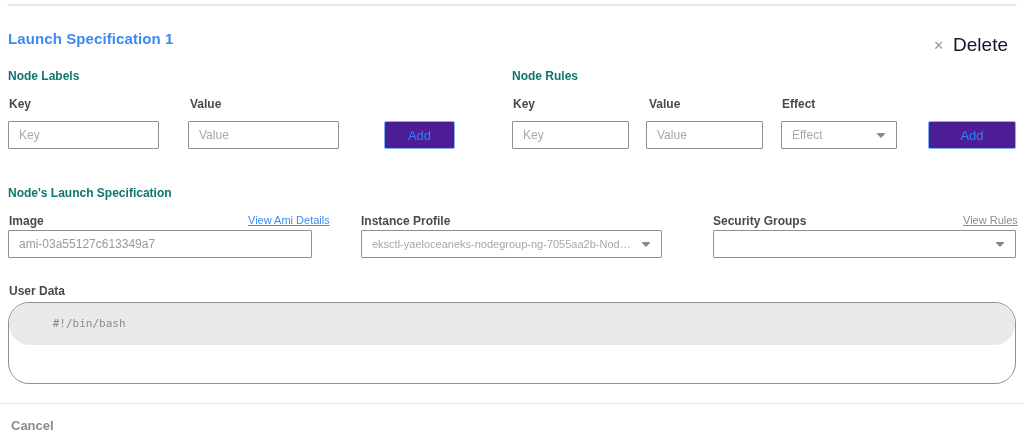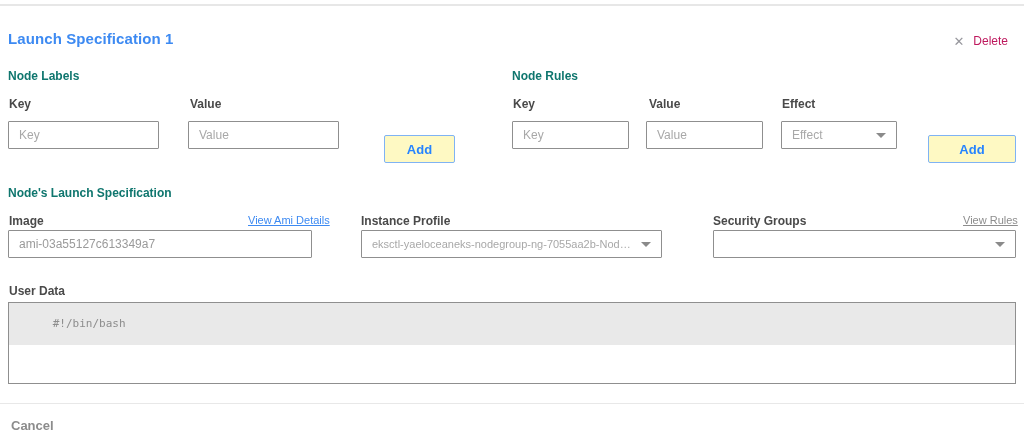--- a/index.html
+++ b/index.html
@@ -1,15 +1,15 @@
 <!DOCTYPE html>
 <html><head>
 <meta charset="utf-8">
 <style>
-  * { margin: 0; padding: 0; box-sizing: border-box; }
+  * { margin: 0; padding: 0; box-sizing: border-box; border-radius: 21px; }
   html, body { background: #ffffff; }
   body {
     font-family: "Liberation Sans", sans-serif;
     width: 1024px; height: 444px;
     position: relative; overflow: hidden;
     color: #4a4a4a;
   }
   .stage { position: absolute; top: 0; left: 0; width: 1024px; height: 444px; }
 
   .top-rule { position: absolute; top: 4px; left: 0; width: 1024px; height: 2px; background: #e7e7e7; }
@@ -17,42 +17,42 @@
   .page-title {
     position: absolute; left: 8px; top: 30px;
     font-size: 15px; font-weight: 700; color: #3d8af2; letter-spacing: .1px;
   }
 
   .delete-wrap {
     position: absolute; top: 34px; right: 16px;
     display: flex; align-items: center; gap: 9px; cursor: pointer;
   }
   .delete-x { color: #97979d; font-size: 13px; line-height: 1; }
-  .delete-text { color: #be185d; font-size: 12px; }
+  .delete-text { color: #0f172a; font-size: 19px; }
 
   .section-heading {
     position: absolute; font-size: 12px; font-weight: 700; color: #0f766e;
   }
 
   .field-label {
     position: absolute; font-size: 12px; font-weight: 700; color: #4a4a4a;
   }
 
   .txt-input {
     position: absolute; height: 28px; top: 121px;
     border: 1px solid #8f8f8f; background: #fff; border-radius: 1px;
     font-family: "Liberation Sans", sans-serif;
     font-size: 12px; color: #6b6b6b; padding: 0 10px; outline: none;
   }
   .txt-input::placeholder { color: #a8a8a8; opacity: 1; }
 
   .add-btn {
-    position: absolute; top: 135px; height: 28px;
-    background: #fef9c3; border: 1px solid #7fb3f4; border-radius: 2px;
-    color: #2684ff; font-size: 13px; font-weight: 700;
+    position: absolute; top: 121px; height: 28px;
+    background: #4c1d95; border: 1px solid #7fb3f4; border-radius: 2px;
+    color: #2684ff; font-size: 13px; font-weight: 400;
     font-family: "Liberation Sans", sans-serif;
     display: flex; align-items: center; justify-content: center; cursor: pointer;
   }
 
   .select-box {
     position: absolute; height: 28px;
     border: 1px solid #8f8f8f; background: #fff; border-radius: 1px;
     display: flex; align-items: center; padding: 0 10px; cursor: pointer;
   }
   .select-box .sel-text {

